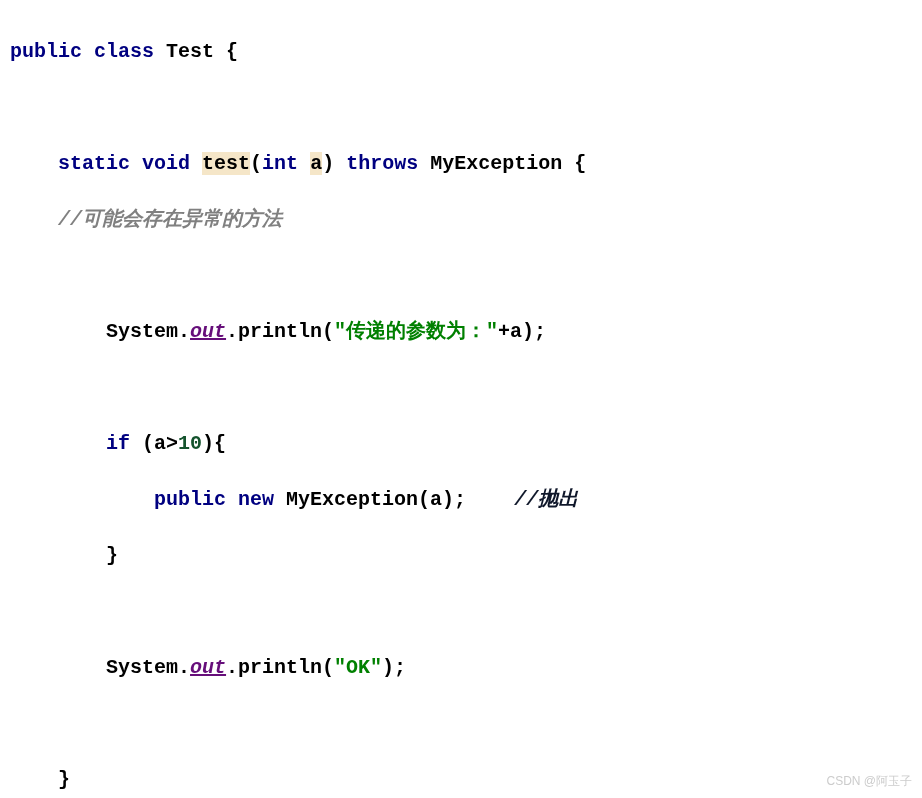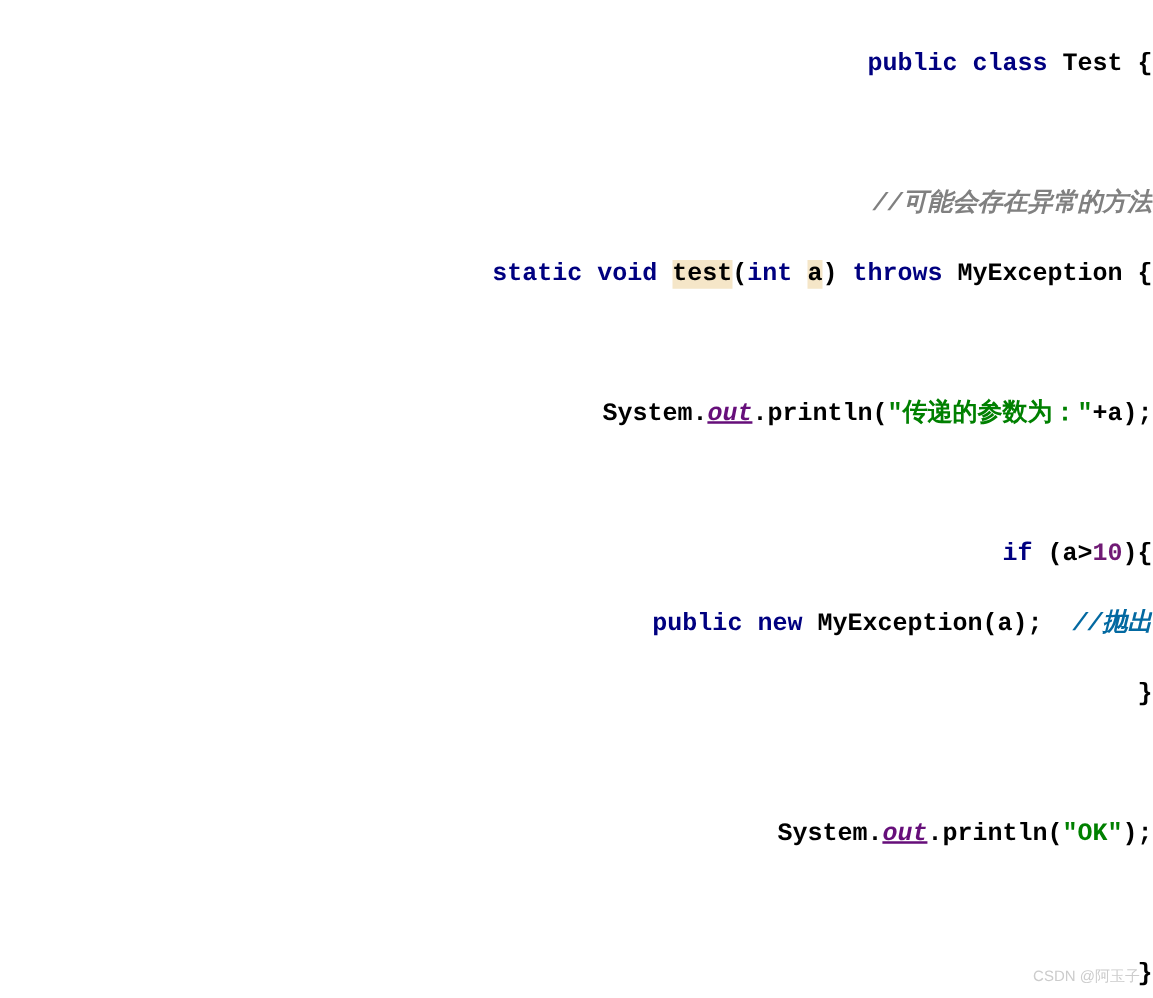--- a/index.html
+++ b/index.html
@@ -18,46 +18,46 @@
       height: 798px;
       overflow: hidden;
     }
     .code-container {
       padding-left: 10px;
       white-space: pre;
       font-weight: bold;
     }
     .kw { color: #000080; font-weight: bold; }
     .class-name { color: #000000; }
-    .comment { color: #0369a1; font-style: italic; }
+    .comment { color: #0f172a; font-style: italic; margin-left: 24px; }
     .comment-cn { color: #808080; font-style: italic; }
     .str { color: #008000; font-weight: bold; }
-    .num { color: #701a75; }
+    .num { color: #14532d; }
     .static-field { color: #660e7a; font-style: italic; font-weight: bold; text-decoration: underline; }
     .param-hl { background: #f5e6c8; }
     .watermark {
       position: absolute;
       bottom: 8px;
       right: 10px;
       color: #cccccc;
       font-size: 12px;
       font-family: Arial, sans-serif;
       font-weight: normal;
     }
-    .line { display: block; min-height: 28px; text-align: right; }
+    .line { display: block; min-height: 28px; }
     .blank-line { display: block; min-height: 28px; }
   </style>
 </head>
 <body>
 
 <div class="code-container">
 <span class="line"><span class="kw">public</span> <span class="kw">class</span> <span class="class-name">Test</span><span> {</span></span>
 <span class="blank-line"></span>
+<span class="line">    <span class="kw">static</span> <span class="kw">void</span> <span class="param-hl">test</span><span>(</span><span class="kw">int</span> <span class="param-hl">a</span><span>) </span><span class="kw">throws</span><span> MyException {</span></span>
 <span class="line">    <span class="comment-cn">//可能会存在异常的方法</span></span>
-<span class="line">    <span class="kw">static</span> <span class="kw">void</span> <span class="param-hl">test</span><span>(</span><span class="kw">int</span> <span class="param-hl">a</span><span>) </span><span class="kw">throws</span><span> MyException {</span></span>
 <span class="blank-line"></span>
 <span class="line">        <span>System.</span><span class="static-field">out</span><span>.println(</span><span class="str">"传递的参数为："</span><span>+a);</span></span>
 <span class="blank-line"></span>
 <span class="line">        <span class="kw">if</span><span> (a&gt;</span><span class="num">10</span><span>){</span></span>
 <span class="line">            <span class="kw">public</span> <span class="kw">new</span><span> MyException(a);  </span><span class="comment">//抛出</span></span>
 <span class="line">        <span>}</span></span>
 <span class="blank-line"></span>
 <span class="line">        <span>System.</span><span class="static-field">out</span><span>.println(</span><span class="str">"OK"</span><span>);</span></span>
 <span class="blank-line"></span>
 <span class="line">    <span>}</span></span>

